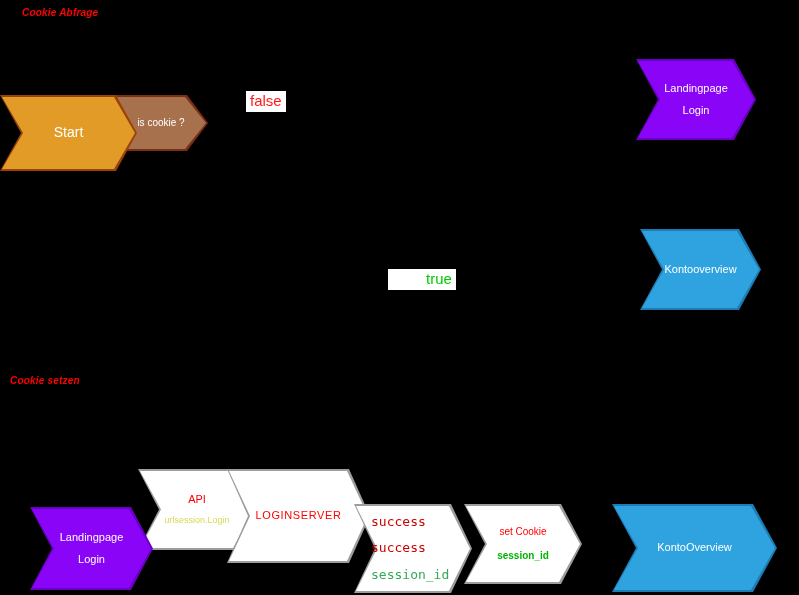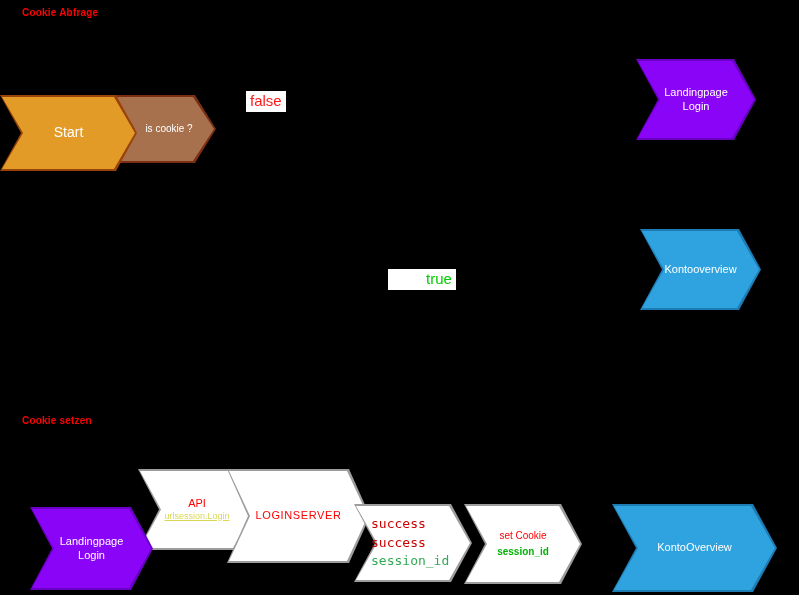--- a/index.html
+++ b/index.html
@@ -13,23 +13,24 @@
     background: #000;
     overflow: hidden;
   }
 
   .section-title {
     position: absolute;
     color: #ff0000;
     font-weight: bold;
     font-size: 10px;
     letter-spacing: 0.2px;
+    font-style: italic;
   }
   #section-abfrage { left: 22px; top: 7px; }
-  #section-setzen  { left: 22px; top: 375px; margin-top: 40px; }
+  #section-setzen  { left: 10px; top: 375px; }
 
   
   .chev { position: absolute; }
   .chev-border, .chev-fill {
     position: absolute;
     clip-path: polygon(
       0 0,
       calc(100% - var(--tip)) 0,
       100% 50%,
       calc(100% - var(--tip)) 100%,
@@ -38,46 +39,47 @@
     );
   }
   .chev-border { inset: 0; background: var(--border); }
   .chev-fill   { inset: 2px; background: var(--fill); }
   .chev-label {
     position: absolute; inset: 0;
     display: flex; flex-direction: column;
     align-items: center; justify-content: center;
     text-align: center;
     line-height: 1.25;
+    gap: 8px;
   }
 
   
   .n-start      { left: 0;     top: 95px;  width: 137px; height: 76px; --tip: 21px; --border:#99420a; --fill:#e29b27; z-index: 2; }
   .n-start .chev-label { color:#ffffff; font-size: 14px; }
 
-  .n-iscookie   { left: 112px; top: 95px;  width: 104px; height: 68px; --tip: 21px; --border:#7a2f14; --fill:#a8714d; z-index: 1; }
+  .n-iscookie   { left: 104px; top: 95px;  width: 104px; height: 56px; --tip: 21px; --border:#7a2f14; --fill:#a8714d; z-index: 1; }
   .n-iscookie .chev-label { color:#ffffff; font-size: 10px; padding-left: 10px; }
 
   .n-landing-top{ left: 636px; top: 59px;  width: 120px; height: 81px; --tip: 22px; --border:#6a00c4; --fill:#8a05f8; }
   .n-landing-top .chev-label { color:#ffffff; font-size: 11px; }
 
   .n-konto-top  { left: 640px; top: 229px; width: 121px; height: 81px; --tip: 22px; --border:#1e7cb4; --fill:#2fa3e0; }
   .n-konto-top .chev-label { color:#ffffff; font-size: 11px; }
 
   .n-landing-bot{ left: 30px;  top: 507px; width: 123px; height: 83px; --tip: 22px; --border:#6a00c4; --fill:#8a05f8; z-index: 5; }
   .n-landing-bot .chev-label { color:#ffffff; font-size: 11px; }
 
   .n-api        { left: 138px; top: 469px; width: 118px; height: 81px; --tip: 21px; --border:#9d9d9d; --fill:#ffffff; z-index: 1; }
   .n-api .line-api  { color:#ff0000; font-size: 11px; }
-  .n-api .line-sess { color:#d8d855; font-size: 9px; text-decoration: underline; }
+  .n-api .line-sess { color:#d8d855; font-size: 9px; }
 
   .n-login      { left: 227px; top: 469px; width: 143px; height: 94px; --tip: 21px; --border:#9d9d9d; --fill:#ffffff; z-index: 2; }
   .n-login .chev-label { color:#ff0000; font-size: 11px; letter-spacing: 0.6px; }
 
-  .n-success    { left: 354px; top: 504px; width: 118px; height: 78px; --tip: 21px; --border:#9d9d9d; --fill:#ffffff; z-index: 3; text-decoration: underline; }
+  .n-success    { left: 354px; top: 504px; width: 118px; height: 89px; --tip: 21px; --border:#9d9d9d; --fill:#ffffff; z-index: 3; text-decoration: underline; }
   .n-success .chev-label {
     align-items: flex-start; padding-left: 17px; text-align: left;
     font-family: "DejaVu Sans Mono", monospace; font-size: 13px; line-height: 1.42;
   }
   .n-success .line-red   { color:#cc0000; }
   .n-success .line-green { color:#33aa55; }
 
   .n-setcookie  { left: 464px; top: 504px; width: 118px; height: 80px; --tip: 21px; --border:#9d9d9d; --fill:#ffffff; z-index: 4; }
   .n-setcookie .line-set  { color:#ff0000; font-size: 10px; }
   .n-setcookie .line-sid  { color:#00b400; font-size: 10px; font-weight: bold; margin-top: 3px; }

